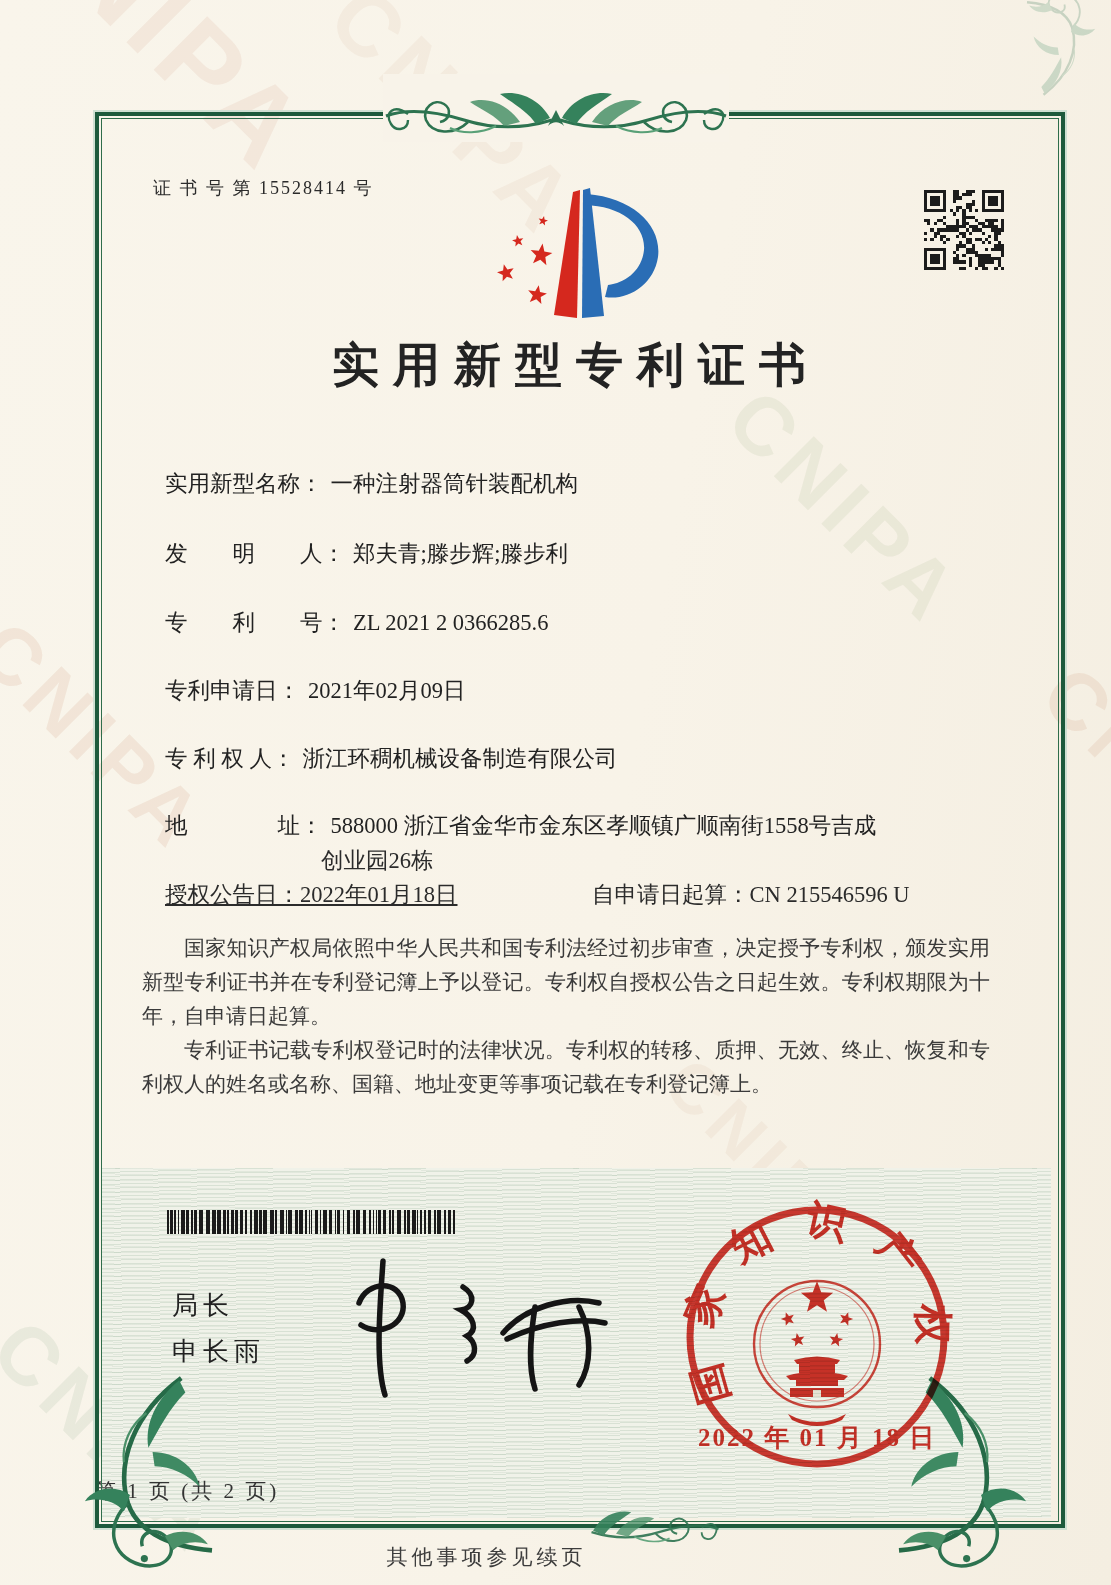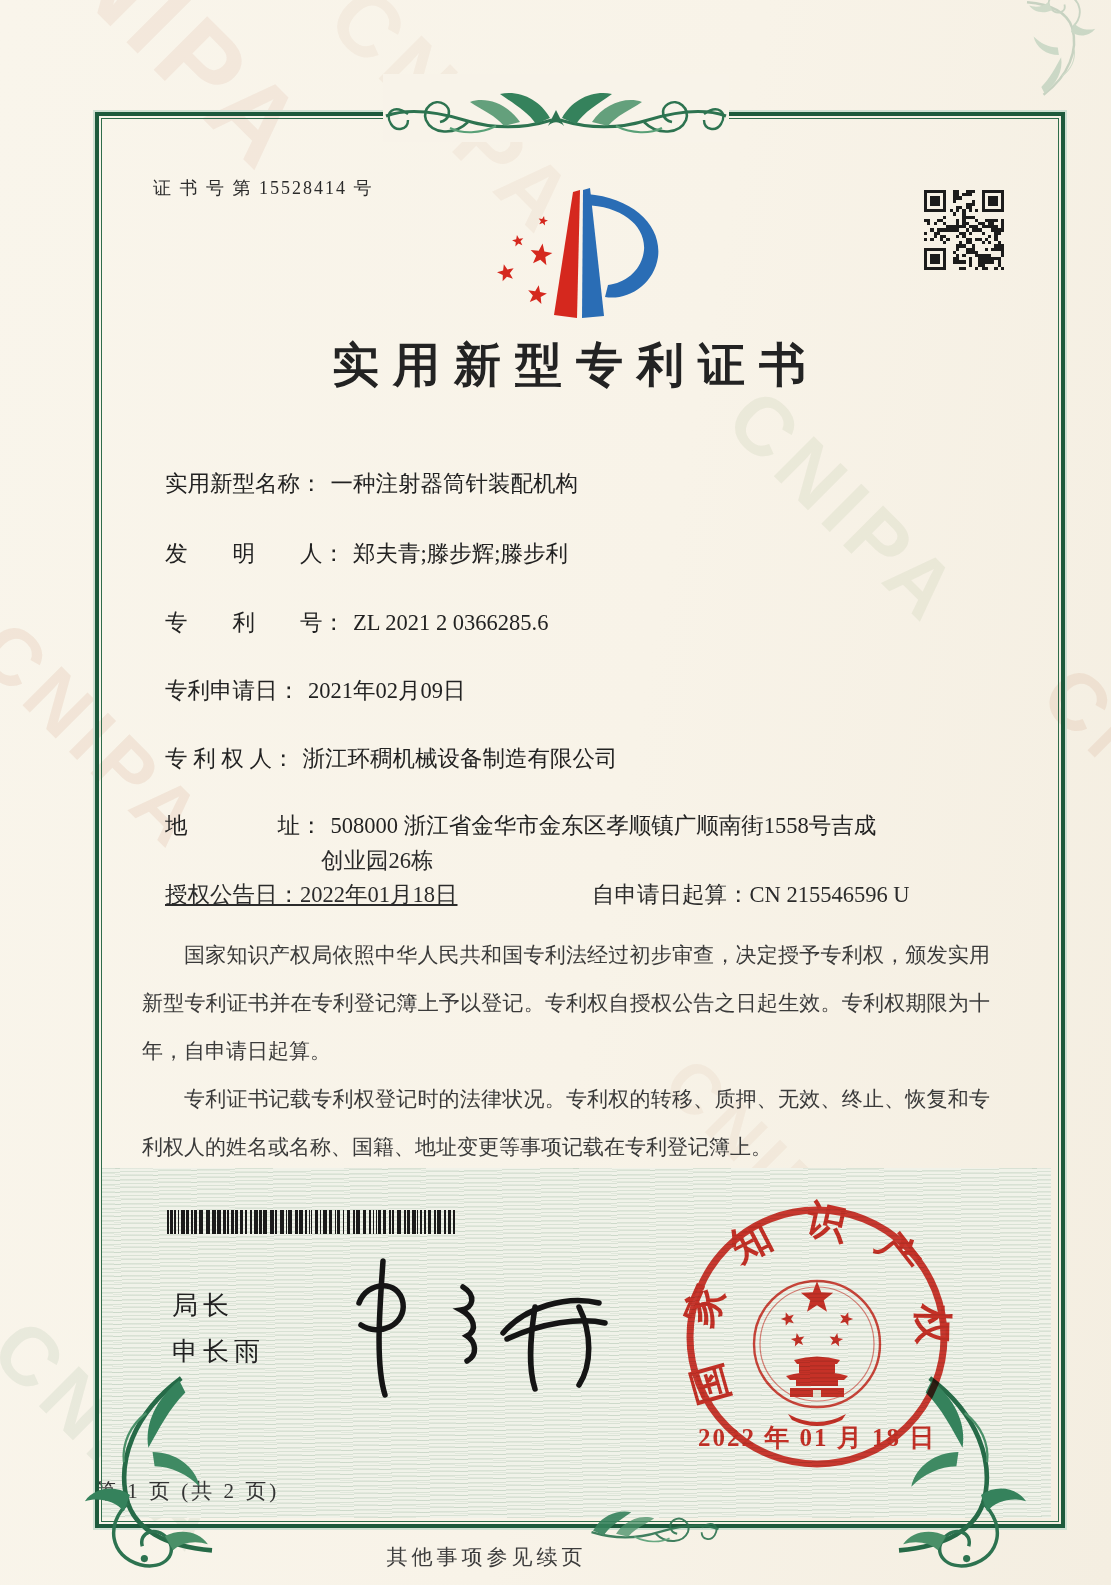--- a/index.html
+++ b/index.html
@@ -21,21 +21,21 @@
     background-image:repeating-linear-gradient(178.5deg,rgba(120,158,128,.20) 0 1px,rgba(248,250,243,.0) 1px 4px),
                      repeating-linear-gradient(181.5deg,rgba(120,158,128,.12) 0 1px,rgba(248,250,243,.0) 1px 6px);}
   .abs{position:absolute;z-index:2;}
   .cert-no{left:153px;top:176px;font-size:18px;letter-spacing:2px;}
   .main-title{left:95px;top:334px;width:962px;text-align:center;font-size:47px;font-weight:700;letter-spacing:14px;color:#232323;}
   .field-row{left:165px;font-size:22.5px;white-space:nowrap;color:#222;}
   .f-value{margin-left:8px;}
   .addr2{left:321px;top:845px;font-size:22.5px;}
   .grant-left{left:165px;top:879px;font-size:22.5px;text-decoration:underline;}
   .grant-right{left:592px;top:879px;font-size:22.5px;}
-  .paras{left:142px;top:931px;width:848px;font-size:21px;line-height:48px;text-align:justify;color:#3a3a3a;}
+  .paras{left:142px;top:931px;width:848px;font-size:21px;line-height:34px;text-align:justify;color:#3a3a3a;}
   .paras p{margin:0;text-indent:2em;}
   .sig-title{left:172px;top:1288px;font-size:26px;font-family:Liberation Sans, sans-serif;letter-spacing:5px;color:#222;}
   .sig-name{left:172px;top:1334px;font-size:26px;font-family:"Liberation Sans",sans-serif;letter-spacing:5px;color:#222;}
   .signature{left:295px;top:1245px;z-index:4;}
   .barcode{left:165px;top:1210px;z-index:2;}
   .qr{left:924px;top:190px;}
   .logo{left:493px;top:178px;}
   .seal{left:672px;top:1192px;z-index:5;mix-blend-mode:multiply;opacity:.95;}
   .pagenum{left:95px;top:1477px;width:962px;text-align:left;font-size:21px;letter-spacing:3px;color:#333;}
   .footnote{left:0;top:1543px;width:973px;text-align:center;font-size:21px;letter-spacing:4px;color:#3c3c3c;}
@@ -421,21 +421,21 @@
   <div class="abs field-row" style="top:607px">
     <span class="f-label">专　　利　　号：</span><span class="f-value">ZL 2021 2 0366285.6</span>
   </div>
   <div class="abs field-row" style="top:675px">
     <span class="f-label">专利申请日：</span><span class="f-value">2021年02月09日</span>
   </div>
   <div class="abs field-row" style="top:743px">
     <span class="f-label">专 利 权 人：</span><span class="f-value">浙江环稠机械设备制造有限公司</span>
   </div>
   <div class="abs field-row" style="top:810px">
-    <span class="f-label">地　　　　址：</span><span class="f-value">508000 浙江省金华市金东区孝顺镇广顺南街1558号吉成</span>
+    <span class="f-label">地　　　　址：</span><span class="f-value">588000 浙江省金华市金东区孝顺镇广顺南街1558号吉成</span>
   </div>
   <div class="abs addr2">创业园26栋</div>
 
   <div class="abs grant-left">
     <span>授权公告日：</span><span>2022年01月18日</span>
   </div>
   <div class="abs grant-right">
     <span>自申请日起算：</span><span>CN 215546596 U</span>
   </div>
 

